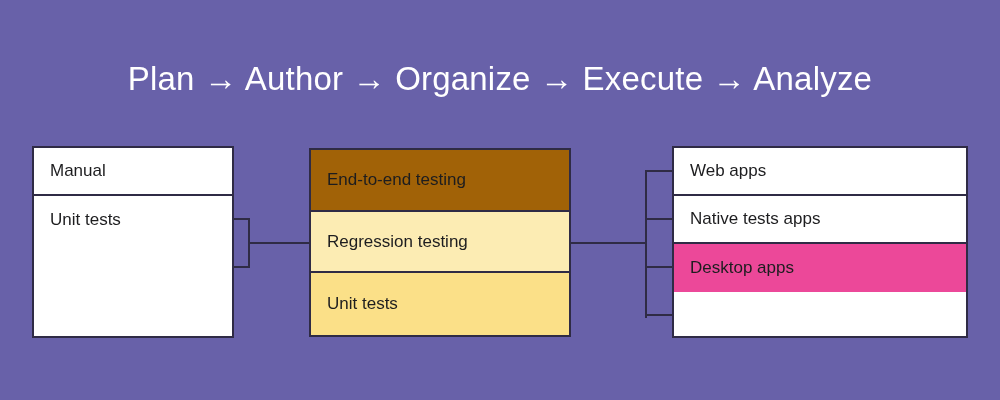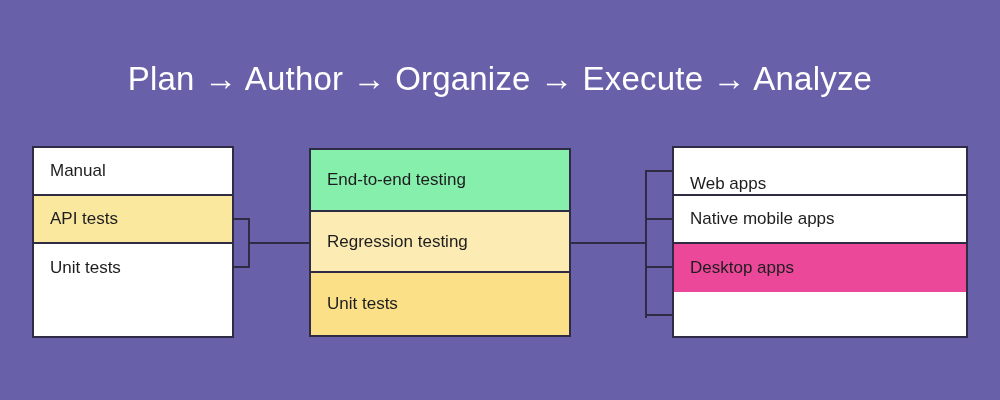--- a/index.html
+++ b/index.html
@@ -139,45 +139,42 @@
     <div class="conn-line-h" id="cr-branch-1" style="border-top-color: rgb(47, 43, 69);"></div>
     <div class="conn-line-h" id="cr-branch-2" style="border-top-color: rgb(47, 43, 69);"></div>
     <div class="conn-line-h" id="cr-branch-3" style="border-top-color: rgb(47, 43, 69);"></div>
     <div class="conn-line-h" id="cr-branch-4" style="border-top-color: rgb(47, 43, 69);"></div>
   </div>
 
   <div class="col-box" id="col-practices" style="border-color: rgb(47, 43, 69);">
     <div class="col-row" style="background: rgb(255, 255, 255); border-bottom-color: rgb(47, 43, 69); color: rgb(29, 29, 31);">
       <span>Manual</span>
     </div>
-    <div class="col-row" style="background: rgb(251, 232, 159); border-bottom-color: rgb(47, 43, 69); color: rgb(29, 29, 31);">
-      <span>API tests</span>
-    </div>
     <div class="col-row" style="background: rgb(255, 255, 255); border-bottom-color: rgb(47, 43, 69); color: rgb(29, 29, 31);">
       <span>Unit tests</span>
     </div>
   </div>
 
   <div class="col-box" id="col-testtypes" style="border-color: rgb(47, 43, 69);">
-    <div class="col-row" style="background: #86efac; border-bottom-color: rgb(47, 43, 69); color: rgb(29, 29, 31);">
+    <div class="col-row" style="background: #a16207; border-bottom-color: rgb(47, 43, 69); color: rgb(29, 29, 31);">
       <span>End-to-end testing</span>
     </div>
     <div class="col-row" style="background: rgb(252, 236, 179); border-bottom-color: rgb(47, 43, 69); color: rgb(29, 29, 31); text-align: right;">
       <span>Regression testing</span>
     </div>
     <div class="col-row" style="background: rgb(251, 224, 136); border-bottom-color: rgb(47, 43, 69); color: rgb(29, 29, 31);">
       <span>Unit tests</span>
     </div>
   </div>
 
   <div class="col-box" id="col-targets" style="border-color: rgb(47, 43, 69);">
-    <div class="col-row" style="background: rgb(255, 255, 255); border-bottom-color: rgb(47, 43, 69); color: rgb(29, 29, 31); align-items: flex-end;">
+    <div class="col-row" style="background: rgb(255, 255, 255); border-bottom-color: rgb(47, 43, 69); color: rgb(29, 29, 31);">
       <span>Web apps</span>
     </div>
     <div class="col-row" style="background: rgb(255, 255, 255); border-bottom-color: rgb(47, 43, 69); color: rgb(29, 29, 31);">
-      <span>Native mobile apps</span>
+      <span>Native tests apps</span>
     </div>
     <div class="col-row" style="background: #ec4899; border-bottom-color: rgb(47, 43, 69); color: rgb(29, 29, 31);">
       <span>Desktop apps</span>
     </div>
   </div>
 
 </div>
 
 </body></html>

